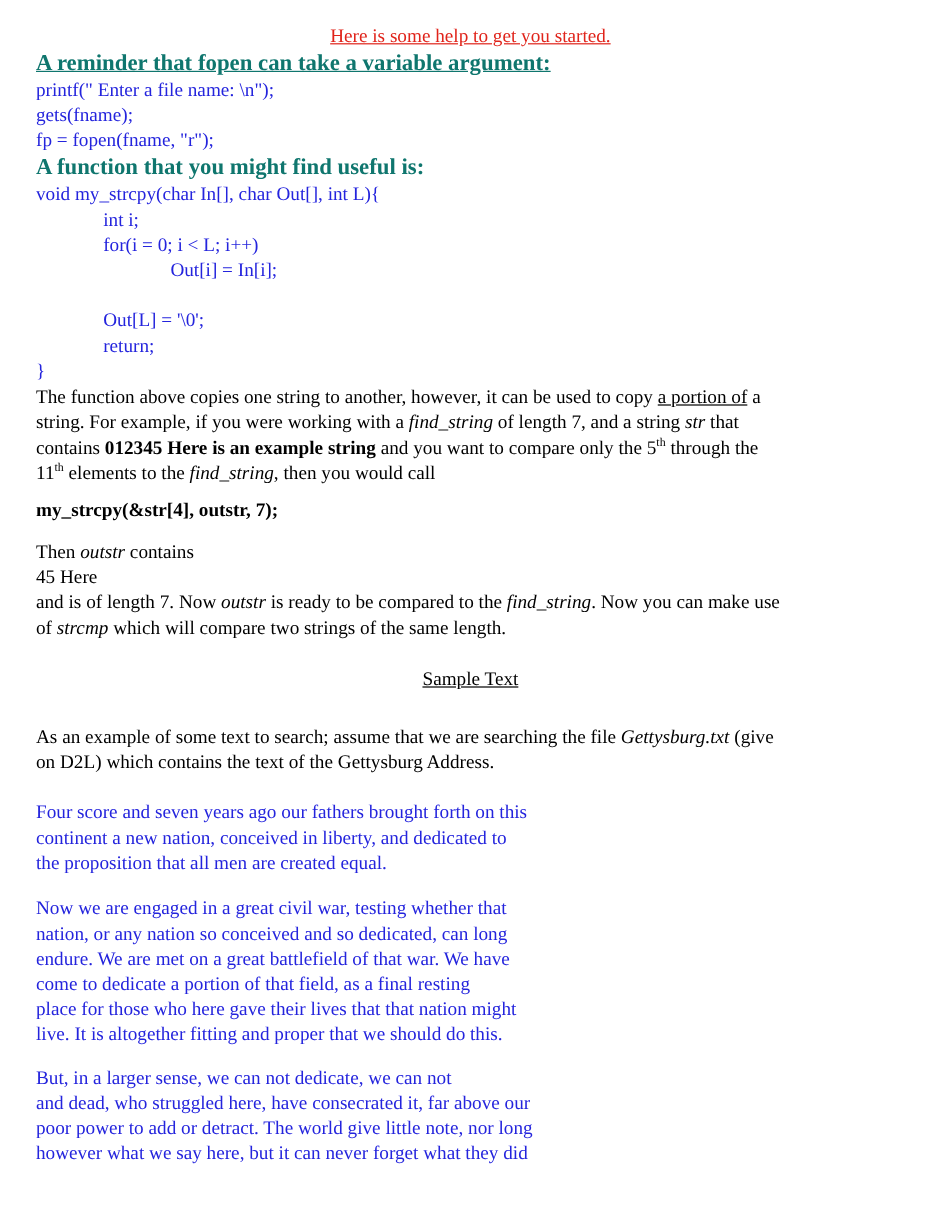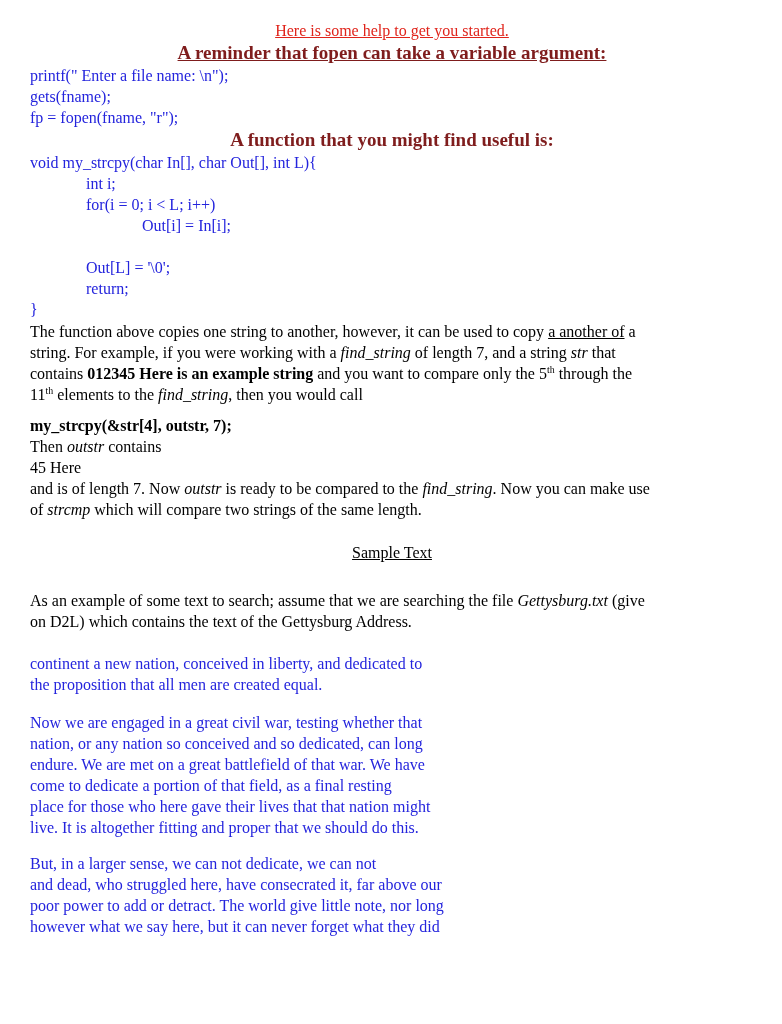--- a/index.html
+++ b/index.html
@@ -19,36 +19,35 @@
   .help-link {
     color: var(--link-red, #e0241b);
     text-decoration: underline;
     cursor: pointer;
   }
   h1.doc-heading {
     font-size: 19px;
     line-height: 24px;
     font-weight: bold;
     margin: 0;
-    color: #7f1d1d;
-    text-align: center;
+    color: #0f766e;
   }
   h1.doc-heading .hu { text-decoration: underline; }
   .mt-head2 { margin-top: 25px; }
   .code {
     color: var(--code-blue, #2424dd);
   }
   .ln { min-height: 21px; }
   .para { margin: 0; }
   .expl { margin-top: 1px; }
   .call-line {
     font-weight: bold;
     margin-top: 10px;
   }
-  .result-para { }
+  .result-para { margin-top: 14px; }
   .sample-head { margin-top: 22px; }
   .sample-head .hu { text-decoration: underline; }
   .intro-para { margin-top: 27px; }
   .blue-para { color: var(--code-blue, #2424dd); }
   .bp1 { margin-top: 21px; }
   .bp2 { margin-top: 17px; }
   .bp3 { margin-top: 15px; }
   .i { font-style: italic; text-align: right; }
   .b { font-weight: bold; }
   .u { text-decoration: underline; }
@@ -82,21 +81,21 @@
       <div class="ln" style="padding-left: 56px;"><span>int i;</span></div>
       <div class="ln" style="padding-left: 56px;"><span>for(i = 0; i &lt; L; i++)</span></div>
       <div class="ln" style="padding-left: 112px;"><span>Out[i] = In[i];</span></div>
       <div class="ln">&nbsp;</div>
       <div class="ln" style="padding-left: 56px;"><span>Out[L] = '\0';</span></div>
       <div class="ln" style="padding-left: 56px;"><span>return;</span></div>
       <div class="ln"><span>}</span></div>
     </div>
 
   <div class="para expl">
-      <div class="ln"><span>The function above copies one string to another, however, it can be used to copy </span><span class="u">a another of</span><span> a</span></div>
+      <div class="ln"><span>The function above copies one string to another, however, it can be used to copy </span><span class="u">a portion of</span><span> a</span></div>
       <div class="ln"><span>string. For example, if you were working with a </span><span class="i">find_string</span><span> of length 7, and a string </span><span class="i">str</span><span> that</span></div>
       <div class="ln"><span>contains </span><span class="b">012345 Here is an example string</span><span> and you want to compare only the 5</span><span class="sup">th</span><span> through the</span></div>
       <div class="ln"><span>11</span><span class="sup">th</span><span> elements to the </span><span class="i">find_string</span><span>, then you would call</span></div>
     </div>
 
   <div class="call-line">my_strcpy(&amp;str[4], outstr, 7);</div>
 
   <div class="para result-para">
       <div class="ln"><span>Then </span><span class="i">outstr</span><span> contains</span></div>
       <div class="ln"><span>45 Here</span></div>
@@ -107,20 +106,21 @@
   <div class="center sample-head">
     <span class="hu">Sample Text</span>
   </div>
 
   <div class="para intro-para">
       <div class="ln"><span>As an example of some text to search; assume that we are searching the file </span><span class="i">Gettysburg.txt</span><span> (give</span></div>
       <div class="ln"><span>on D2L) which contains the text of the Gettysburg Address.</span></div>
     </div>
 
   <div class="para blue-para bp1">
+      <div class="ln">Four score and seven years ago our fathers brought forth on this</div>
       <div class="ln">continent a new nation, conceived in liberty, and dedicated to</div>
       <div class="ln">the proposition that all men are created equal.</div>
     </div>
 
   <div class="para blue-para bp2">
       <div class="ln">Now we are engaged in a great civil war, testing whether that</div>
       <div class="ln">nation, or any nation so conceived and so dedicated, can long</div>
       <div class="ln">endure. We are met on a great battlefield of that war. We have</div>
       <div class="ln">come to dedicate a portion of that field, as a final resting</div>
       <div class="ln">place for those who here gave their lives that that nation might</div>

